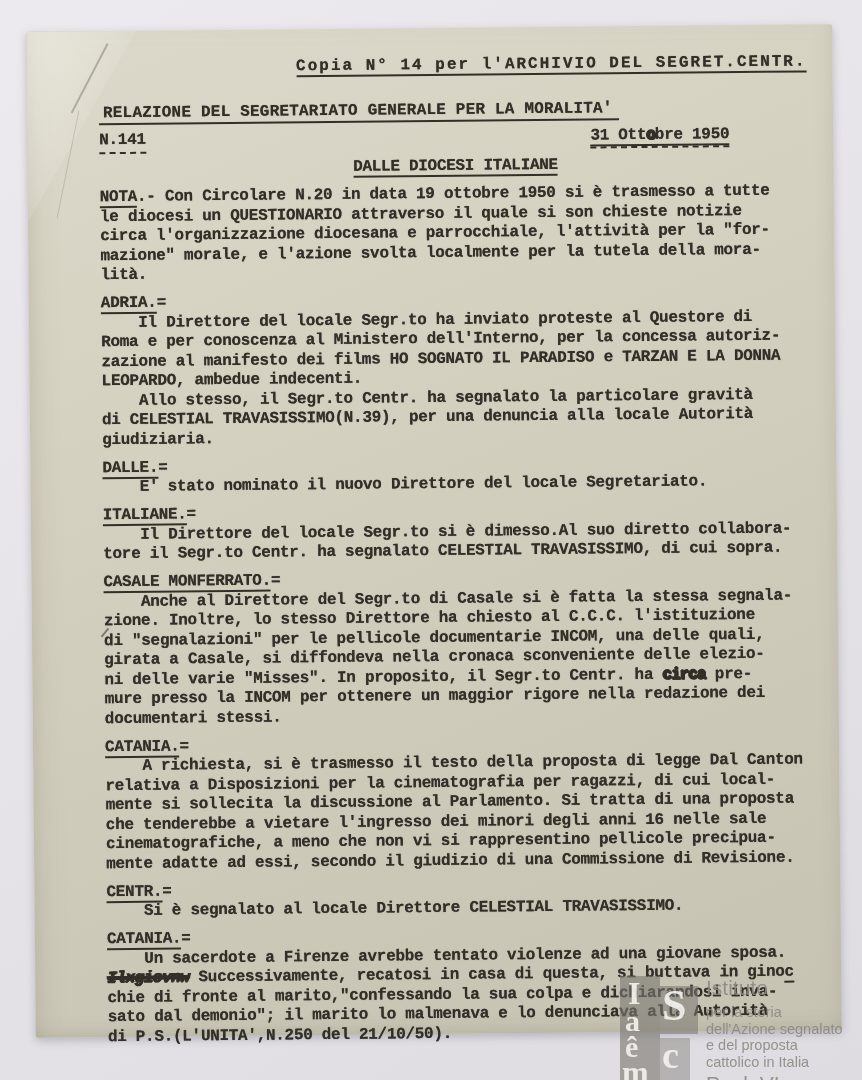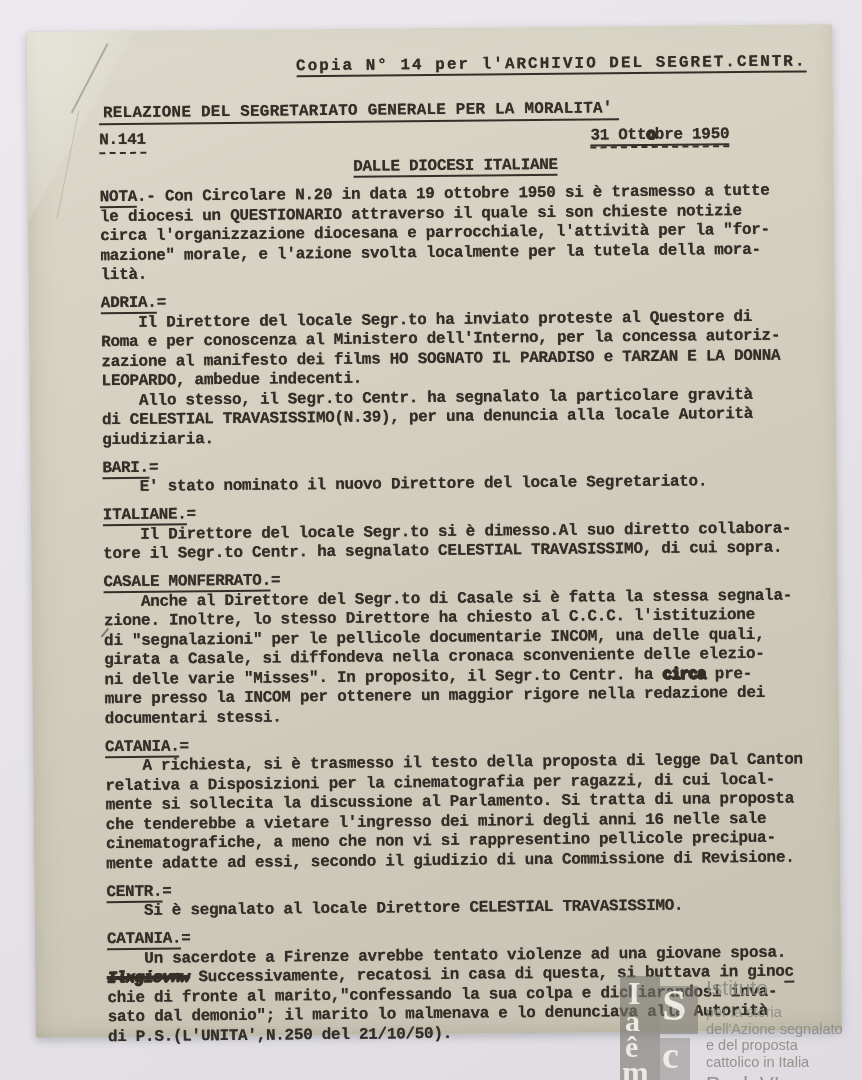--- a/index.html
+++ b/index.html
@@ -111,21 +111,21 @@
           <div class="sec-head"><span class="u">ADRIA.</span>=</div>
           <div class="line">    Il Direttore del locale Segr.to ha inviato proteste al Questore di</div>
           <div class="line">Roma e per conoscenza al Ministero dell'Interno, per la concessa autoriz-</div>
           <div class="line">zazione al manifesto dei films HO SOGNATO IL PARADISO e TARZAN E LA DONNA</div>
           <div class="line">LEOPARDO, ambedue indecenti.</div>
           <div class="line">    Allo stesso, il Segr.to Centr. ha segnalato la particolare gravità</div>
           <div class="line">di CELESTIAL TRAVASISSIMO(N.39), per una denuncia alla locale Autorità</div>
           <div class="line">giudiziaria.</div>
         </div>
         <div class="section">
-          <div class="sec-head"><span class="u">BARI.</span>=</div>
+          <div class="sec-head"><span class="u">DALLE.</span>=</div>
           <div class="line">    E' stato nominato il nuovo Direttore del locale Segretariato.</div>
         </div>
         <div class="section">
           <div class="sec-head"><span class="u">ITALIANE.</span>=</div>
           <div class="line">    Il Direttore del locale Segr.to si è dimesso.Al suo diretto collabora-</div>
           <div class="line">tore il Segr.to Centr. ha segnalato CELESTIAL TRAVASISSIMO, di cui sopra.</div>
         </div>
         <div class="section">
           <div class="sec-head"><span class="u">CASALE MONFERRATO.</span>=</div>
           <div class="line">    Anche al Direttore del Segr.to di Casale si è fatta la stessa segnala-</div>

